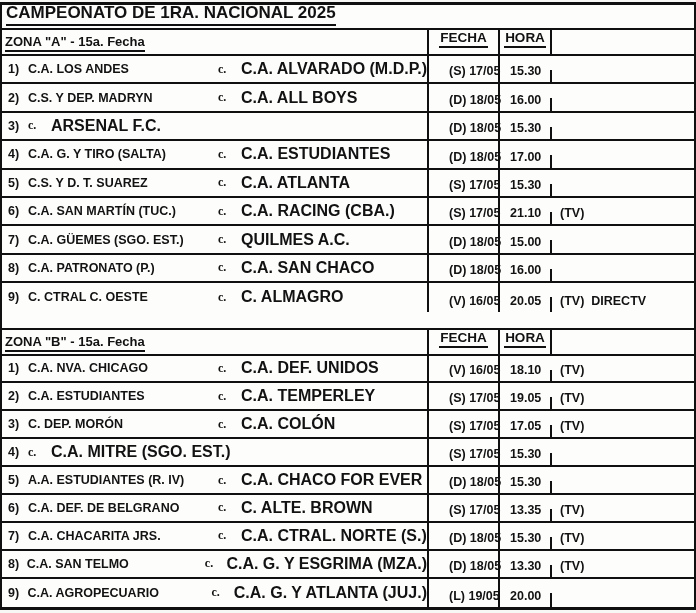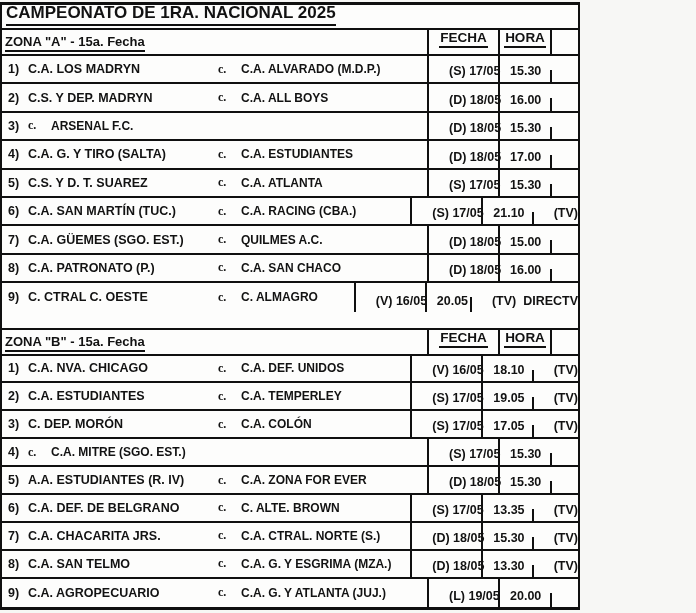--- a/index.html
+++ b/index.html
@@ -5,21 +5,21 @@
   * { margin: 0; padding: 0; box-sizing: border-box; }
   html, body {
     width: 696px; height: 613px;
     background: #f7f7f5;
     font-family: "Liberation Sans", sans-serif;
     color: #121212;
     overflow: hidden;
   }
   .sheet {
     position: relative;
-    width: 580px;
+    width: 696px;
     margin-top: 2px;
     background: #fde047;
     border-top: 3px solid #101010;
     border-left: 2px solid #101010;
     border-right: 2px solid #101010;
     border-bottom: 3px solid #101010;
   }
   .row { display: flex; border-bottom: 2px solid #101010; background: #fdfdfc; }
   .row:last-child { border-bottom: none; }
 
@@ -47,29 +47,29 @@
     border-bottom: 2px solid #101010; padding: 0 1px 1px 1px;
   }
 
   .match-row { height: 28.4px; }
   [data-zone-rows="1"] .match-row { height: 27.9px; }
 
   .cell-match { width: 425px; display: flex; align-items: center; }
   .m-num  { width: 26px; padding-left: 6px; font-size: 12.5px; font-weight: bold; }
   .m-home { width: 190px; font-size: 12.5px; font-weight: bold; white-space: nowrap; }
   .m-vs   { width: 23px; font-family: "Liberation Serif", serif; font-size: 12px; font-weight: bold; }
-  .m-away { flex: 1; font-size: 12px; font-weight: bold; white-space: nowrap; }
+  .m-away { flex: 1; font-size: 16px; font-weight: bold; white-space: nowrap; }
 
   .cell-fecha, .cell-hora, .cell-note {
     display: flex; align-items: flex-end; padding-bottom: 4px;
     font-size: 12.5px; font-weight: bold;
   }
   .cell-fecha { width: 71px; border-left: 2px solid #101010; padding-left: 20px; white-space: nowrap; }
   .cell-hora  { width: 52px; border-left: 2px solid #101010; padding-left: 10px; }
-  .cell-note  { flex: 1; border-left: 2px solid #101010; padding-left: 20px; white-space: pre; margin-top: 14px; }
+  .cell-note  { flex: 1; border-left: 2px solid #101010; padding-left: 8px; white-space: pre; margin-top: 14px; }
 
   .gap-row { height: 18px; }
 </style>
 </head>
 <body>
 
 <div class="sheet">
 
   <div class="row title-row">
     <span class="doc-title">CAMPEONATO DE 1RA. NACIONAL 2025</span>
@@ -85,21 +85,21 @@
     <div class="col-hora header-cell">
       <span class="col-header-text">HORA</span>
     </div>
     <div class="col-note"></div>
   </div>
 
   <div data-zone-rows="0">
       <div class="row match-row">
     <div class="cell-match">
       <span class="m-num">1)</span>
-      <span class="m-home">C.A. LOS MADRYN</span>
+      <span class="m-home">C.A. LOS ANDES</span>
       <span class="m-vs">c.</span>
       <span class="m-away">C.A. ALVARADO (M.D.P.)</span>
     </div>
     <div class="cell-fecha">(S) 17/05</div>
     <div class="cell-hora">15.30</div>
     <div class="cell-note"></div>
   </div>
       <div class="row match-row">
     <div class="cell-match">
       <span class="m-num">2)</span>
@@ -246,21 +246,21 @@
     </div>
     <div class="cell-fecha">(S) 17/05</div>
     <div class="cell-hora">15.30</div>
     <div class="cell-note"></div>
   </div>
       <div class="row match-row">
     <div class="cell-match">
       <span class="m-num">5)</span>
       <span class="m-home">A.A. ESTUDIANTES (R. IV)</span>
       <span class="m-vs">c.</span>
-      <span class="m-away">C.A. ZONA FOR EVER</span>
+      <span class="m-away">C.A. CHACO FOR EVER</span>
     </div>
     <div class="cell-fecha">(D) 18/05</div>
     <div class="cell-hora">15.30</div>
     <div class="cell-note"></div>
   </div>
       <div class="row match-row">
     <div class="cell-match">
       <span class="m-num">6)</span>
       <span class="m-home">C.A. DEF. DE BELGRANO</span>
       <span class="m-vs">c.</span>

